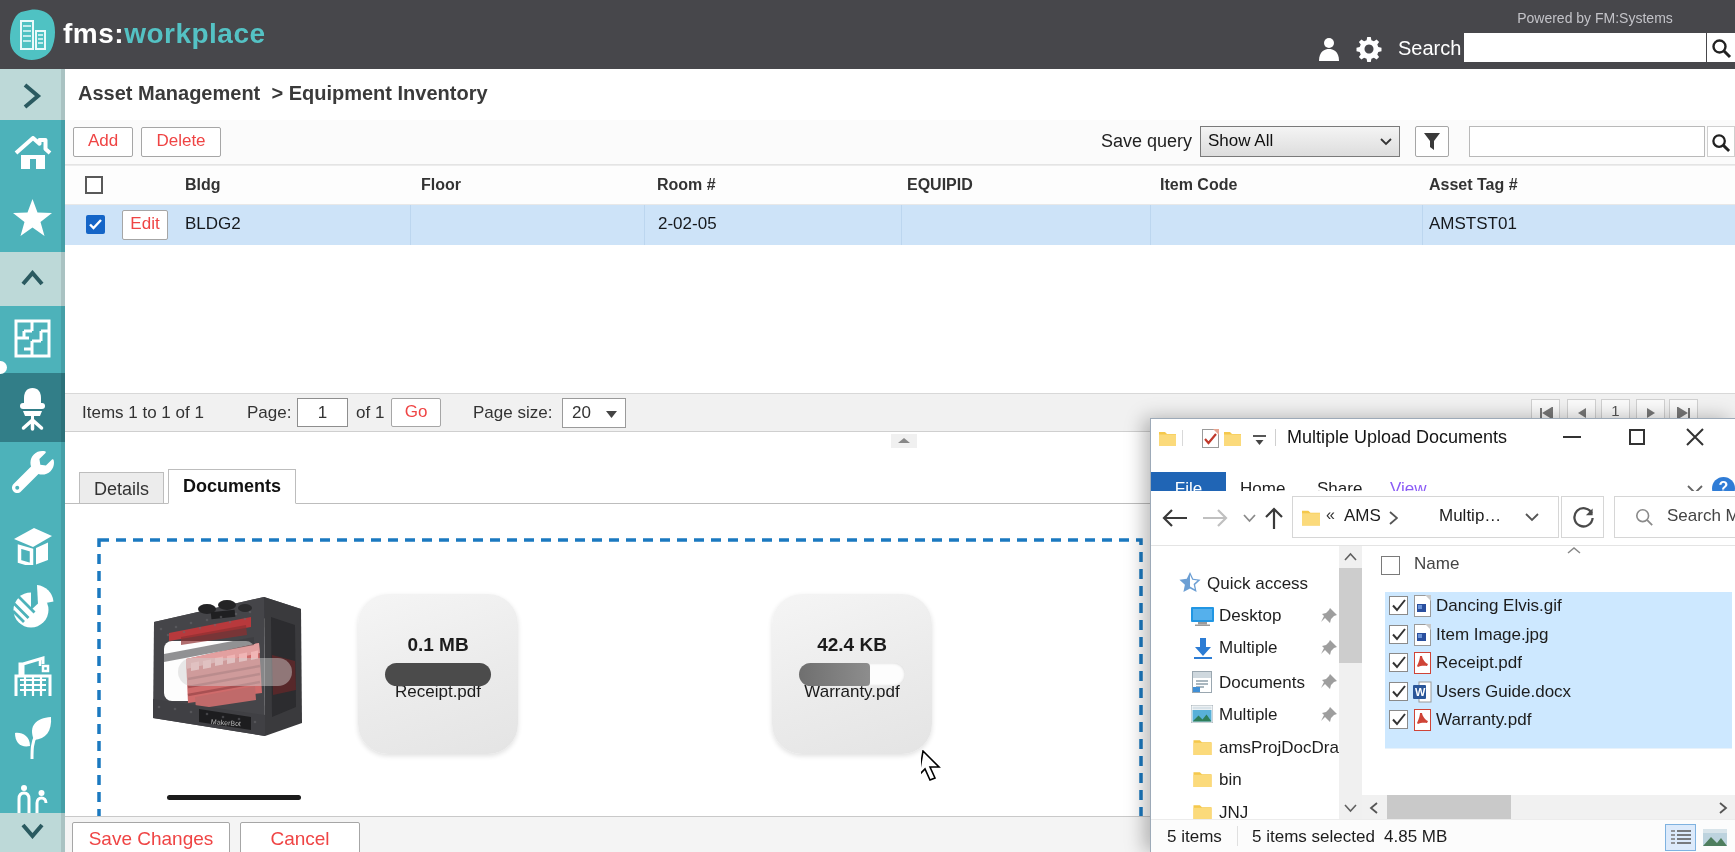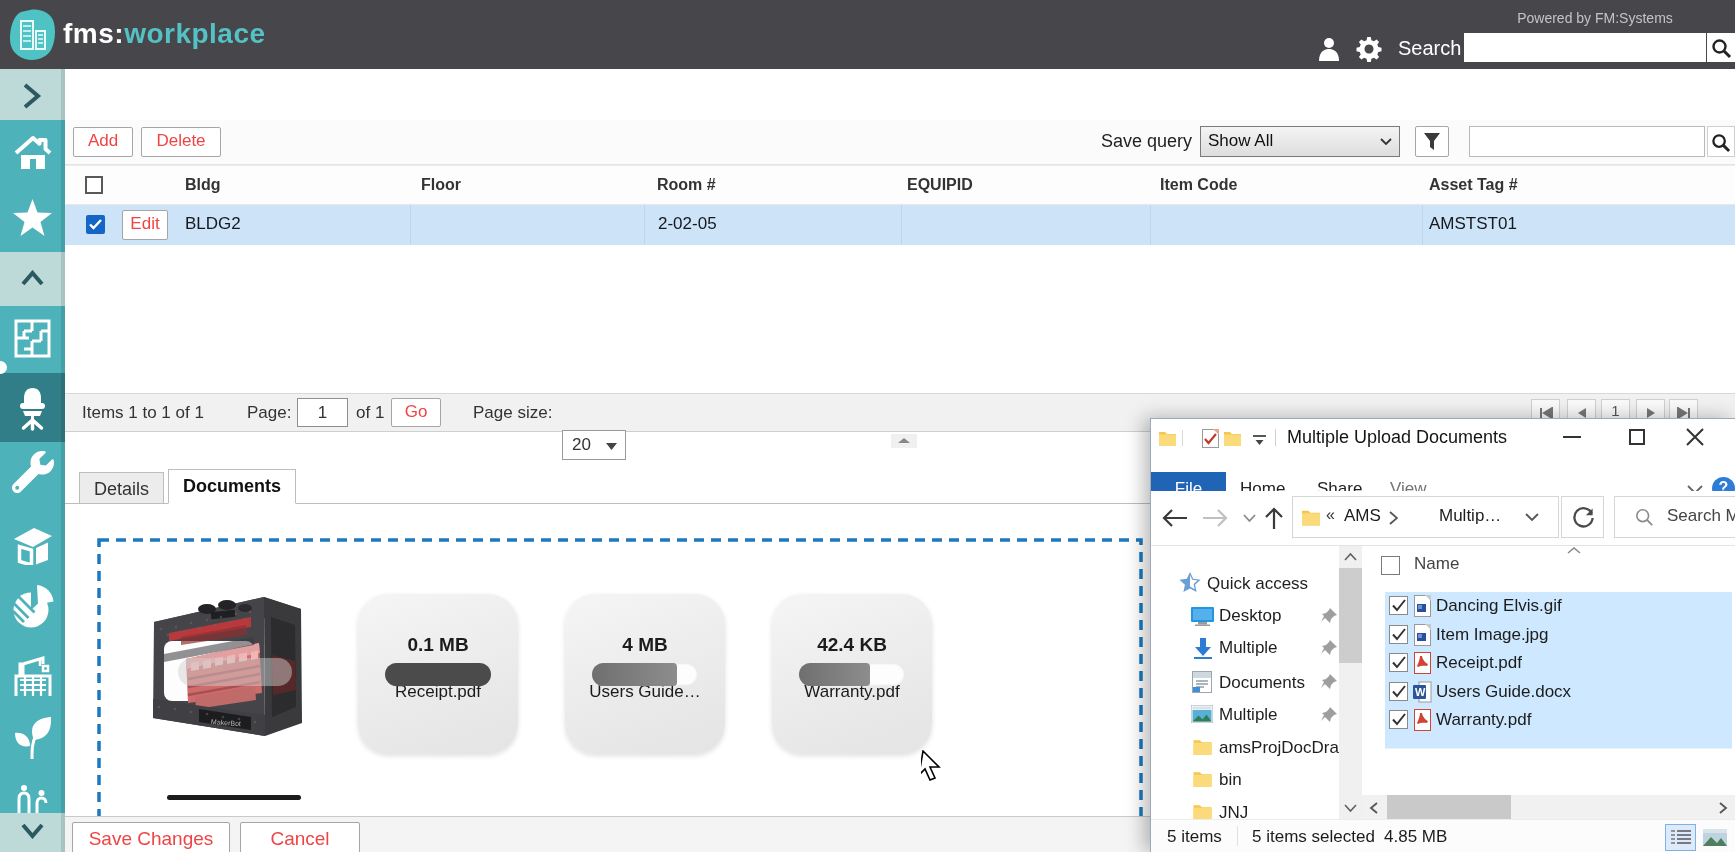--- a/index.html
+++ b/index.html
@@ -160,20 +160,21 @@
     <circle cx="8" cy="3" r="3" fill="#fff"></circle>
     <path d="M21 28V18c0-3 2-5 4.5-5S30 15 30 18" stroke="#fff" stroke-width="3" fill="none"></path>
     <circle cx="25.5" cy="8" r="3" fill="#fff"></circle>
   </svg>
 <svg class="abs" style="left:21px;top:822px" width="23" height="17" viewBox="0 0 23 17">
     <path d="M2 3l9.5 11L21 3" stroke="#2a5a60" stroke-width="4" fill="none"></path>
   </svg>
 <div id="notifDot"></div>
 
 <div id="main">
+  <div id="crumb">Asset Management &nbsp;&gt; Equipment Inventory</div>
   <div id="toolbar">
     <div class="btn" style="left:8px;top:7px;width:60px;height:30px;padding-top:3px;">Add</div>
     <div class="btn" style="left:76px;top:7px;width:80px;height:30px;padding-top:3px;">Delete</div>
     <div style="position:absolute;left:1036px;top:11px;font-size:18px;color:#222;">Save query</div>
     <div style="position:absolute;left:1135px;top:6px;width:200px;height:31px;background:linear-gradient(#f4f4f4,#dddddd);border:1px solid #7a7a7a;font-size:17px;color:#111;padding:4px 0 0 7px;">Show All
       <svg class="abs" style="right:7px;top:11px" width="12" height="8" viewBox="0 0 12 8">
           <path d="M1 1l5 5 5-5" fill="none" stroke="#333" stroke-width="1.8"></path>
         </svg>
     </div>
     <div class="btn" style="left:1350px;top:6px;width:34px;height:31px;">
@@ -213,21 +214,21 @@
     <span style="position:absolute;left:593px;top:9px;">2-02-05</span>
     <span style="position:absolute;left:1364px;top:9px;">AMSTST01</span>
   </div>
   <div id="pagebar">
     <span style="position:absolute;left:17px;top:9px;">Items 1 to 1 of 1</span>
     <span style="position:absolute;left:182px;top:9px;">Page:</span>
     <div style="position:absolute;left:232px;top:4px;width:51px;height:29px;background:#fff;border:1px solid #8e8e8e;text-align:center;padding-top:4px;">1</div>
     <span style="position:absolute;left:291px;top:9px;">of 1</span>
     <div class="btn" style="left:326px;top:4px;width:50px;height:29px;padding-top:3px;">Go</div>
     <span style="position:absolute;left:408px;top:9px;">Page size:</span>
-    <div style="position:absolute;left:497px;top:4px;width:64px;height:30px;background:#fff;border:1px solid #9a9a9a;padding:4px 16px 0 9px;margin-top:32px;">20
+    <div style="position:absolute;left:497px;top:4px;width:64px;height:30px;background:#fff;border:1px solid #9a9a9a;padding:4px 16px 0 9px;">20
       <svg class="abs" style="right:8px;top:12px" width="11" height="7" viewBox="0 0 11 7">
           <path d="M0 0h11L5.5 7Z" fill="#444"></path>
         </svg>
     </div>
     <div class="pgbtn" style="left:1466px"><svg width="14" height="12" viewBox="0 0 14 12">
           <path d="M2 1v10M13 1L5 6l8 5Z" stroke="#777" fill="#777" stroke-width="2"></path>
         </svg></div>
     <div class="pgbtn" style="left:1502px"><svg width="10" height="12" viewBox="0 0 10 12">
           <path d="M9 1L1 6l8 5Z" fill="#777"></path>
         </svg></div>
@@ -250,27 +251,20 @@
   <div id="tabline"></div>
 
   <svg id="dropzone" width="1046" height="287">
     <rect x="2" y="2" width="1042" height="330" fill="none" stroke="#1b79c0" stroke-width="3.5" stroke-dasharray="10 7"></rect>
   </svg>
 
   <div class="tile" style="left:293px;">
     <div class="sz"><b>0.1</b> MB</div>
     <div class="pill" style="background:#4b4b4b;"></div>
     <div class="fn">Receipt.pdf</div>
-  </div>
-  <div class="tile" style="left:500px;">
-    <div class="sz"><b>4</b> MB</div>
-    <div class="pill" style="background:#fdfdfd;box-shadow:inset 0 0 3px rgba(0,0,0,0.18);">
-        <div class="fill" style="width:80%;background:linear-gradient(90deg,#6f6f6f,#8d8d8d);"></div>
-      </div>
-    <div class="fn">Users Guide…</div>
   </div>
   <div class="tile" style="left:707px;">
     <div class="sz"><b>42.4</b> KB</div>
     <div class="pill" style="background:#fdfdfd;box-shadow:inset 0 0 3px rgba(0,0,0,0.18);">
         <div class="fill" style="width:67%;background:linear-gradient(90deg,#6f6f6f,#8d8d8d);"></div>
       </div>
     <div class="fn">Warranty.pdf</div>
   </div>
 
   <svg class="abs" style="left:86px;top:526px" width="158" height="147" viewBox="0 0 158 147">
@@ -365,21 +359,21 @@
     <div class="abs" style="left:412px;top:17px;width:18px;height:2px;background:#333;"></div>
     <div class="abs" style="left:478px;top:10px;width:16px;height:16px;border:2px solid #333;"></div>
     <svg class="abs" style="left:535px;top:9px" width="18" height="18" viewBox="0 0 18 18">
         <path d="M1 1l16 16M17 1L1 17" stroke="#333" stroke-width="2"></path>
       </svg>
   </div>
   <div id="exTabs">
     <div class="abs" style="left:0;top:0;width:75px;height:35px;background:#2065b5;color:#fff;font-size:17px;text-align:center;padding-top:7px;">File</div>
     <div class="abs" style="left:89px;top:7px;font-size:17px;color:#222;">Home</div>
     <div class="abs" style="left:166px;top:7px;font-size:17px;color:#222;">Share</div>
-    <div class="abs" style="left:239px;top:7px;font-size:17px;color:#737373;">View</div>
+    <div class="abs" style="left:239px;top:7px;font-size:17px;color:#8b5cf6;">View</div>
     <svg class="abs" style="left:536px;top:13px" width="16" height="10" viewBox="0 0 16 10">
         <path d="M1 1l7 7 7-7" stroke="#666" stroke-width="1.8" fill="none"></path>
       </svg>
     <div class="abs" style="left:561px;top:5px;width:23px;height:23px;border-radius:50%;background:#2f7cd6;color:#fff;font-size:16px;font-weight:bold;text-align:center;padding-top:2px;">?</div>
   </div>
   <div id="exNav">
     <svg class="abs" style="left:11px;top:17px" width="26" height="20" viewBox="0 0 26 20">
         <path d="M25 10H3M10 2l-8 8 8 8" stroke="#3a3a3a" stroke-width="2.2" fill="none"></path>
       </svg>
     <svg class="abs" style="left:51px;top:17px" width="26" height="20" viewBox="0 0 26 20">

